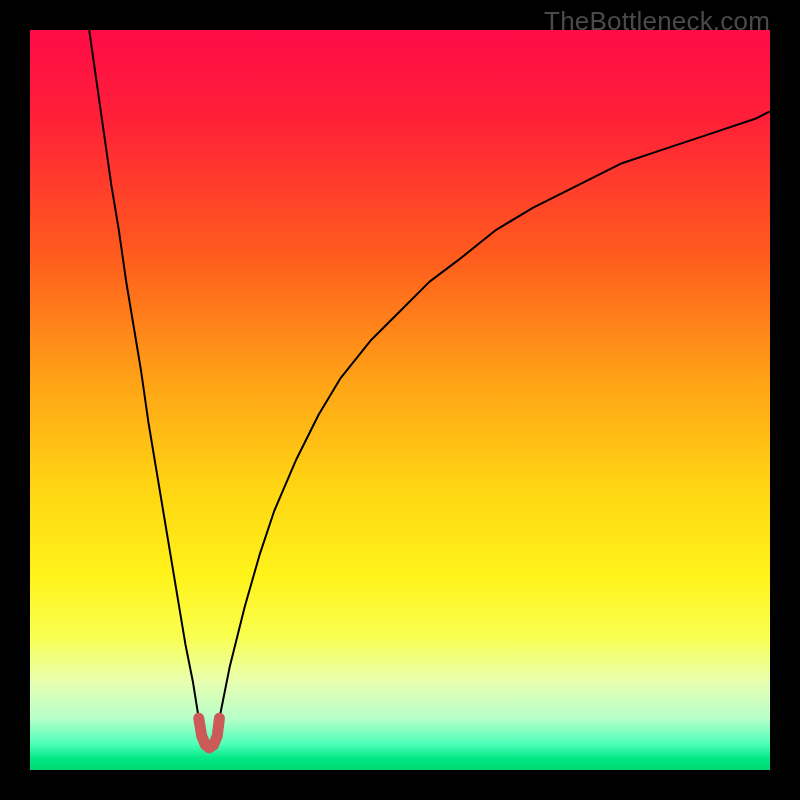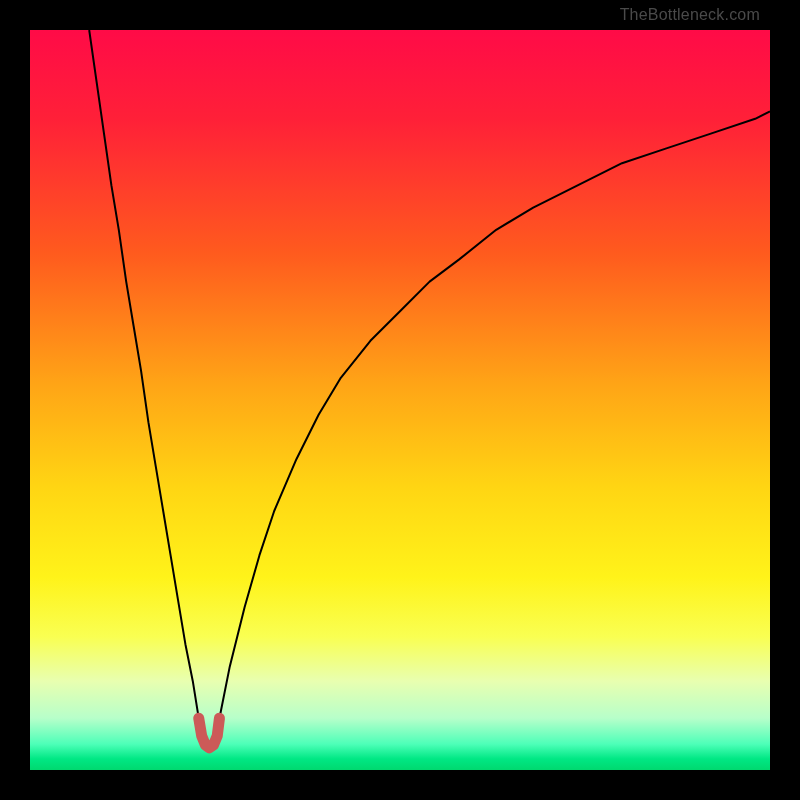--- a/index.html
+++ b/index.html
@@ -22,23 +22,23 @@
     position: absolute;
     top: 30px;
     left: 30px;
     width: 740px;
     height: 740px;
     overflow: hidden;
   }
   .watermark {
     position: absolute;
     top: 6px;
-    right: 40px;
+    right: 30px;
     color: #4a4a4a;
-    font-size: 16px;
+    font-size: 26px;
     font-weight: 500;
     letter-spacing: 0.2px;
   }
 </style>
 </head>
 <body>
 
 <div class="frame">
   <div class="watermark">TheBottleneck.com</div>
   <div class="plot">

